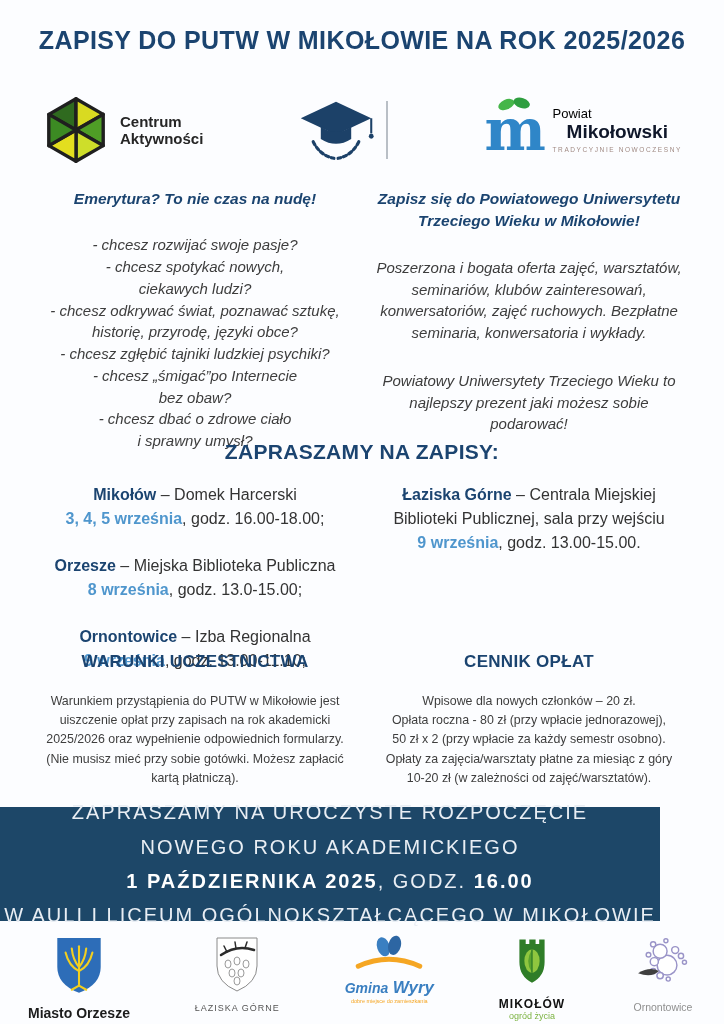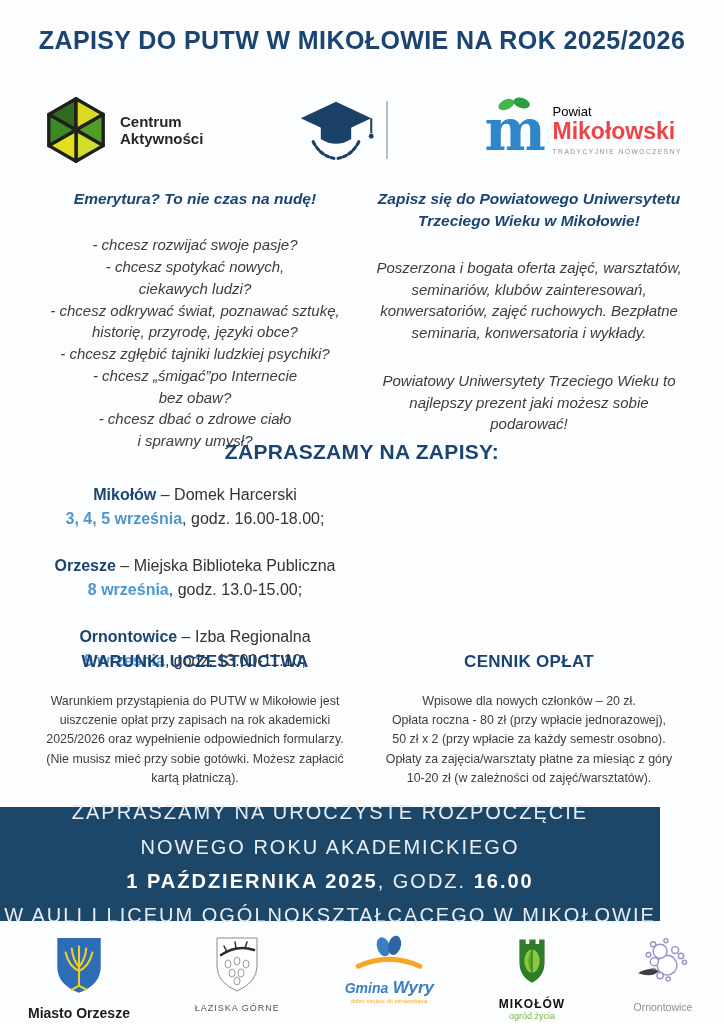--- a/index.html
+++ b/index.html
@@ -33,21 +33,21 @@
   .logo-powiat { gap:8px; }
   .m-wrap { position:relative; width:62px; height:74px; }
   .m-leaves { position:absolute; top:0; left:8px; }
   .m-letter {
     position:absolute; top:8px; left:2px;
     font-family:"DejaVu Serif", serif; font-weight:bold;
     font-size:58px; line-height:1; color:#2f86c8;
   }
   .powiat-text { line-height:1.1; }
   .powiat-l1 { font-size:13px; color:#000000; }
-  .powiat-l2 { font-size:23px; font-weight:800; color:#ef4444; }
+  .powiat-l2 { font-size:19px; font-weight:800; color:#0f172a;text-align:center; }
   .powiat-tag { font-size:6.5px; letter-spacing:1.6px; color:#a08a83; margin-top:3px; }
   
   .intro { position:absolute; top:188px; left:28px; right:28px; display:flex; }
   .intro-col { width:50%; padding:0 8px; text-align:center; font-style:italic;
                font-size:15px; line-height:1.45; color:#3d3d3d; }
   .intro-heading { color:var(--navy); font-weight:700; font-size:15.5px; margin-bottom:24px; }
   .pre { white-space:pre-line; }
   .intro-para1 { margin-bottom:26px; }
   
   .zapisy-heading {
@@ -173,20 +173,25 @@
     <div class="entry">
       <div><span class="town">Orzesze</span><span> – Miejska Biblioteka Publiczna</span></div>
       <div><span class="date">8 września</span><span>, godz. 13.0-15.00;</span></div>
     </div>
     <div class="entry">
       <div><span class="town">Ornontowice</span><span> – Izba Regionalna</span></div>
       <div><span class="date">9 września</span><span>, godz. 13.00-11.10;</span></div>
     </div>
   </div>
   <div class="zapisy-col">
+    <div class="entry">
+      <div><span class="town">Łaziska Górne</span><span> – Centrala Miejskiej</span></div>
+      <div>Biblioteki Publicznej, sala przy wejściu</div>
+      <div><span class="date">9 września</span><span>, godz. 13.00-15.00.</span></div>
+    </div>
   </div>
 </div>
 
 <div class="sections">
   <div class="section-col">
     <div class="section-heading">WARUNKI UCZESTNICTWA</div>
     <div class="section-body">Warunkiem przystąpienia do PUTW w Mikołowie jest uiszczenie opłat przy zapisach na rok akademicki 2025/2026 oraz wypełnienie odpowiednich formularzy.(Nie musisz mieć przy sobie gotówki. Możesz zapłacić kartą płatniczą).</div>
   </div>
   <div class="section-col">
     <div class="section-heading">CENNIK OPŁAT</div>

